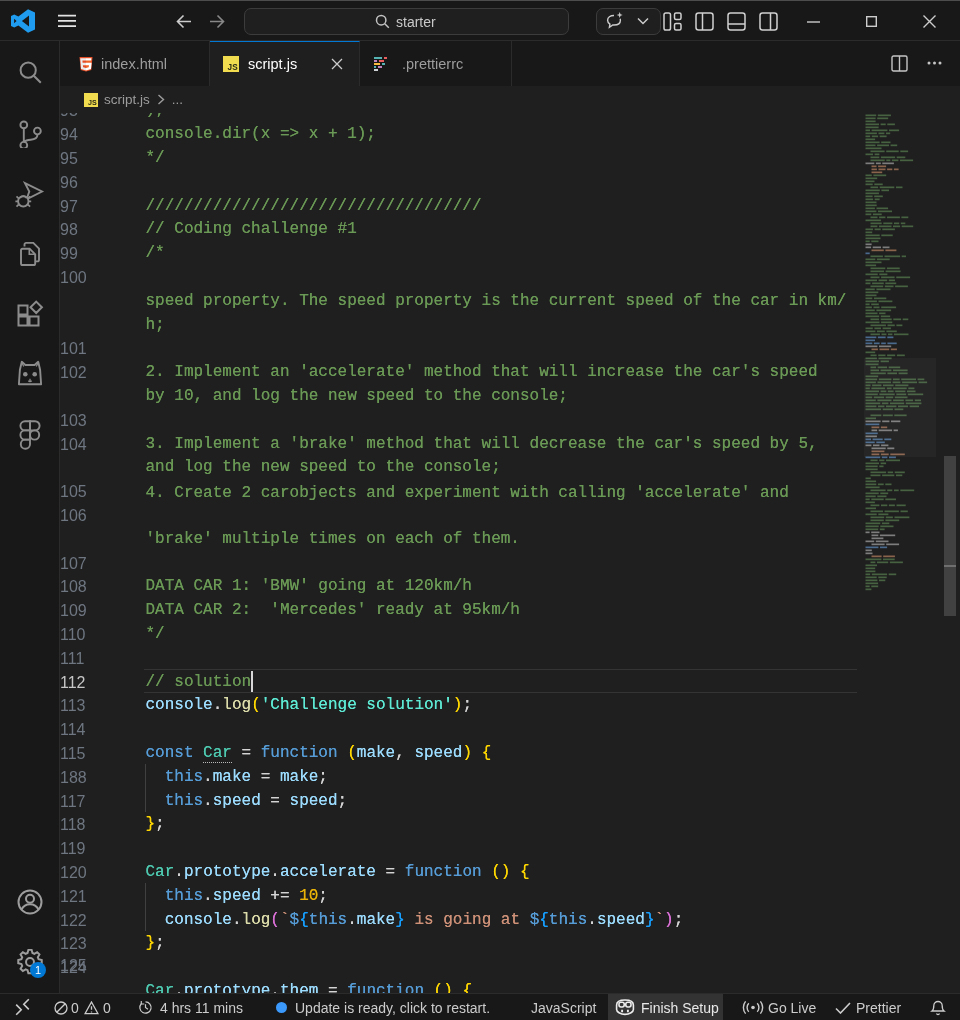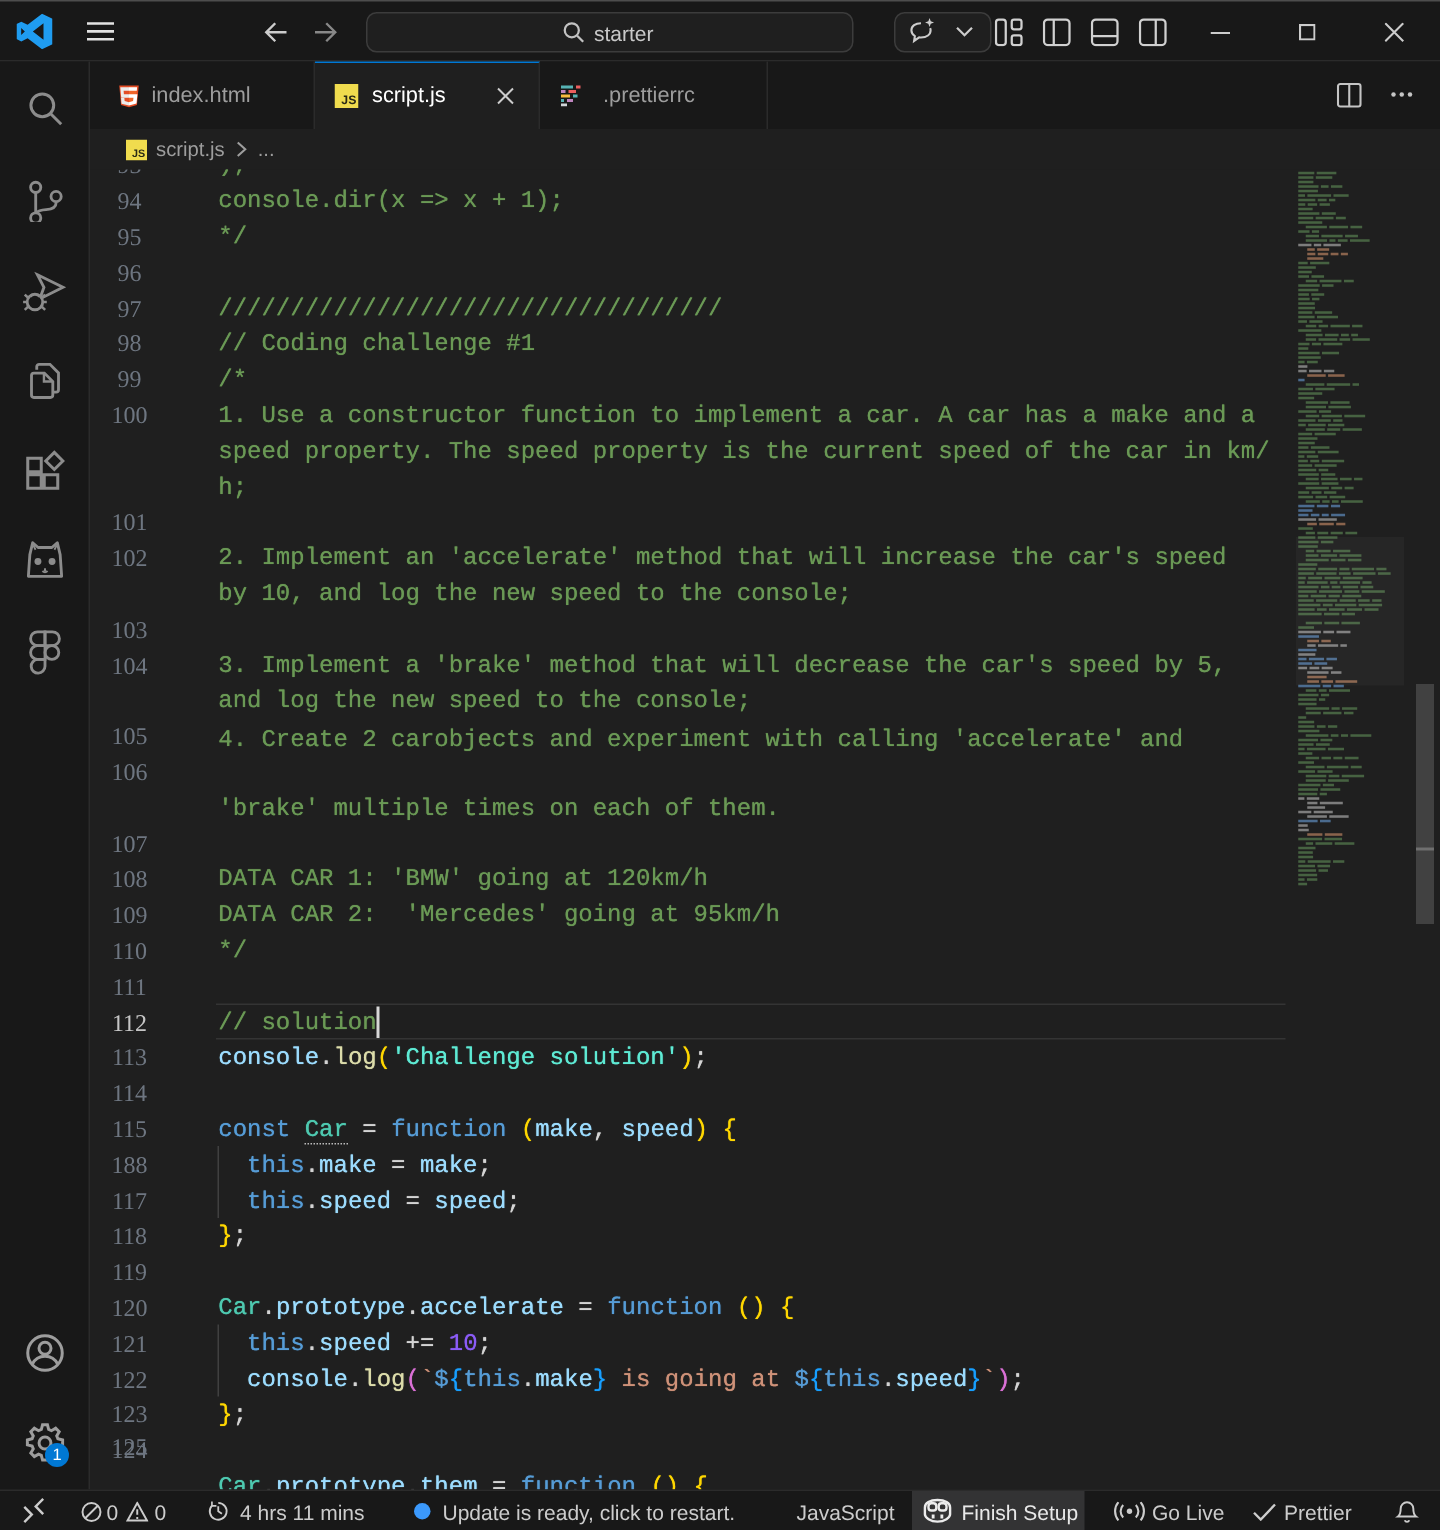--- a/index.html
+++ b/index.html
@@ -4,21 +4,21 @@
 html,body{width:960px;height:1020px;background:#1f1f1f;overflow:hidden;font-family:"Liberation Sans",sans-serif;}
 .abs{position:absolute}
 #titlebar{position:absolute;left:0;top:0;width:960px;height:41px;background:#181818;border-top:1px solid #4d4d4d;border-bottom:1px solid #2b2b2b}
 #actbar{position:absolute;left:0;top:41px;width:60px;height:952px;background:#181818;border-right:1px solid #2b2b2b}
 #tabs{position:absolute;left:60px;top:41px;width:900px;height:45px;background:#181818}
 .tab{position:absolute;top:0;height:45px;display:flex;align-items:center;font-size:14.5px;color:#9d9d9d;border-right:1px solid #2b2b2b}
 #breadcrumb{position:absolute;left:60px;top:86px;width:900px;height:27px;background:#1f1f1f;display:flex;align-items:center;color:#9d9d9d;font-size:13.5px}
 #editor{position:absolute;left:60px;top:113px;width:900px;height:880px;background:#1f1f1f;overflow:hidden}
 .cr{position:absolute;left:85.5px;height:23.8px;line-height:23.8px;white-space:pre;font-family:"Liberation Mono",monospace;font-size:16px;text-shadow:0 0 0.55px currentColor}
 .cr i{font-style:normal}
-.ln{position:absolute;left:0;width:52.7px;height:23.8px;line-height:23.8px;text-align:center;color:#6e7681;font-family:Liberation Serif, serif;font-size:16px}
+.ln{position:absolute;left:0;width:52.7px;height:23.8px;line-height:23.8px;text-align:left;color:#6e7681;font-family:Liberation Sans, sans-serif;font-size:16px}
 .lna{color:#c6c6c6}
 #statusbar{position:absolute;left:0;top:993px;width:960px;height:27px;background:#181818;border-top:1px solid #2b2b2b;color:#cccccc;font-size:14px}
 .sbi{position:absolute;top:0;height:27px;display:flex;align-items:center}
 svg{display:block}
 </style></head><body>
 
 <div id="titlebar">
  <svg class="abs" style="left:11px;top:8px" width="24" height="24" viewBox="0 0 100 100">
       <path fill="#1f9cf0" d="M70.9 99.3L30.8 68.7 13.4 77.5 0 70.6V29.4l13.4-6.8 17.4 8.7L70.9.7 100 14.6v70.8L70.9 99.3zM75 27.3L45.4 50 75 72.7V27.3zM13 59.6l10.2-9.6L13 40.4v19.2z"></path>
     </svg>
@@ -260,47 +260,46 @@
 <div class="ln" style="top:819.3px">123</div>
 <div class="ln" style="top:843.1px">124</div>
 <div class="ln" style="top:841px">125</div>
 <div class="cr" style="top:-13.7px"><i style="color:#6A9955">);</i></div>
 <div class="cr" style="top:10.1px"><i style="color:#6A9955">console.dir(x =&gt; x + 1);</i></div>
 <div class="cr" style="top:33.9px"><i style="color:#6A9955">*/</i></div>
 <div class="cr" style="top:57.7px"></div>
 <div class="cr" style="top:81.5px"><i style="color:#6A9955">///////////////////////////////////</i></div>
 <div class="cr" style="top:105.3px"><i style="color:#6A9955">// Coding challenge #1</i></div>
 <div class="cr" style="top:129.1px"><i style="color:#6A9955">/*</i></div>
-<div class="cr" style="top:152.9px"><i style="color:#6A9955">1. Use a constructor function to implement a car. A car has a make and a</i></div>
 <div class="cr" style="top:176.7px"><i style="color:#6A9955">speed property. The speed property is the current speed of the car in km/</i></div>
 <div class="cr" style="top:200.5px"><i style="color:#6A9955">h;</i></div>
 <div class="cr" style="top:224.3px"></div>
 <div class="cr" style="top:248.1px"><i style="color:#6A9955">2. Implement an 'accelerate' method that will increase the car's speed</i></div>
 <div class="cr" style="top:271.9px"><i style="color:#6A9955">by 10, and log the new speed to the console;</i></div>
 <div class="cr" style="top:295.7px"></div>
 <div class="cr" style="top:319.5px"><i style="color:#6A9955">3. Implement a 'brake' method that will decrease the car's speed by 5,</i></div>
 <div class="cr" style="top:343.3px"><i style="color:#6A9955">and log the new speed to the console;</i></div>
 <div class="cr" style="top:367.1px"></div>
 <div class="cr" style="top:369px"><i style="color:#6A9955">4. Create 2 carobjects and experiment with calling 'accelerate' and</i></div>
 <div class="cr" style="top:414.7px"><i style="color:#6A9955">'brake' multiple times on each of them.</i></div>
 <div class="cr" style="top:438.5px"></div>
 <div class="cr" style="top:462.3px"><i style="color:#6A9955">DATA CAR 1: 'BMW' going at 120km/h</i></div>
-<div class="cr" style="top:486.1px"><i style="color:#6A9955">DATA CAR 2:  'Mercedes' going at 95km/h</i></div>
+<div class="cr" style="top:486.1px"><i style="color:#6A9955">DATA CAR 2:  'Mercedes' ready at 95km/h</i></div>
 <div class="cr" style="top:509.9px"><i style="color:#6A9955">*/</i></div>
 <div class="cr" style="top:533.7px"></div>
 <div class="cr" style="top:557.5px"><i style="color:#6A9955">// solution</i></div>
 <div class="cr" style="top:581.3px"><i style="color:#9CDCFE">console</i><i style="color:#D4D4D4">.</i><i style="color:#DCDCAA">log</i><i style="color:#FFD700">(</i><i style="color:#5eead4">'Challenge solution'</i><i style="color:#FFD700">)</i><i style="color:#D4D4D4">;</i></div>
 <div class="cr" style="top:605.1px"></div>
 <div class="cr" style="top:628.9px"><i style="color:#569CD6">const </i><i style="color:#4EC9B0;border-bottom:1.5px dotted #bbbbbb">Car</i><i style="color:#D4D4D4"> </i><i style="color:#D4D4D4">=</i><i style="color:#D4D4D4"> </i><i style="color:#569CD6">function </i><i style="color:#FFD700">(</i><i style="color:#9CDCFE">make</i><i style="color:#D4D4D4">,</i><i style="color:#D4D4D4"> </i><i style="color:#9CDCFE">speed</i><i style="color:#FFD700">)</i><i style="color:#D4D4D4"> </i><i style="color:#FFD700">{</i></div>
 <div class="cr" style="top:652.7px"><i style="color:#D4D4D4">  </i><i style="color:#569CD6">this</i><i style="color:#D4D4D4">.</i><i style="color:#9CDCFE">make</i><i style="color:#D4D4D4"> = </i><i style="color:#9CDCFE">make</i><i style="color:#D4D4D4">;</i></div>
 <div class="cr" style="top:676.5px"><i style="color:#D4D4D4">  </i><i style="color:#569CD6">this</i><i style="color:#D4D4D4">.</i><i style="color:#9CDCFE">speed</i><i style="color:#D4D4D4"> = </i><i style="color:#9CDCFE">speed</i><i style="color:#D4D4D4">;</i></div>
 <div class="cr" style="top:700.3px"><i style="color:#FFD700">}</i><i style="color:#D4D4D4">;</i></div>
 <div class="cr" style="top:724.1px"></div>
 <div class="cr" style="top:747.9px"><i style="color:#4EC9B0">Car</i><i style="color:#D4D4D4">.</i><i style="color:#9CDCFE">prototype</i><i style="color:#D4D4D4">.</i><i style="color:#9CDCFE">accelerate</i><i style="color:#D4D4D4"> = </i><i style="color:#569CD6">function </i><i style="color:#FFD700">()</i><i style="color:#D4D4D4"> </i><i style="color:#FFD700">{</i></div>
-<div class="cr" style="top:771.7px"><i style="color:#D4D4D4">  </i><i style="color:#569CD6">this</i><i style="color:#D4D4D4">.</i><i style="color:#9CDCFE">speed</i><i style="color:#D4D4D4"> </i><i style="color:#D4D4D4">+=</i><i style="color:#D4D4D4"> </i><i style="color:#8b5cf6">10</i><i style="color:#D4D4D4">;</i></div>
+<div class="cr" style="top:771.7px"><i style="color:#D4D4D4">  </i><i style="color:#569CD6">this</i><i style="color:#D4D4D4">.</i><i style="color:#9CDCFE">speed</i><i style="color:#D4D4D4"> </i><i style="color:#D4D4D4">+=</i><i style="color:#D4D4D4"> </i><i style="color:#eab308">10</i><i style="color:#D4D4D4">;</i></div>
 <div class="cr" style="top:795.5px"><i style="color:#D4D4D4">  </i><i style="color:#9CDCFE">console</i><i style="color:#D4D4D4">.</i><i style="color:#DCDCAA">log</i><i style="color:#DA70D6">(</i><i style="color:#CE9178">`</i><i style="color:#569CD6">$</i><i style="color:#179FFF">{</i><i style="color:#569CD6">this</i><i style="color:#D4D4D4">.</i><i style="color:#9CDCFE">make</i><i style="color:#179FFF">}</i><i style="color:#CE9178"> is going at </i><i style="color:#569CD6">$</i><i style="color:#179FFF">{</i><i style="color:#569CD6">this</i><i style="color:#D4D4D4">.</i><i style="color:#9CDCFE">speed</i><i style="color:#179FFF">}</i><i style="color:#CE9178">`</i><i style="color:#DA70D6">)</i><i style="color:#D4D4D4">;</i></div>
 <div class="cr" style="top:819.3px"><i style="color:#FFD700">}</i><i style="color:#D4D4D4">;</i></div>
 <div class="cr" style="top:843.1px"></div>
 <div class="cr" style="top:866.9px"><i style="color:#4EC9B0">Car</i><i style="color:#D4D4D4">.</i><i style="color:#9CDCFE">prototype</i><i style="color:#D4D4D4">.</i><i style="color:#9CDCFE">them</i><i style="color:#D4D4D4"> = </i><i style="color:#569CD6">function </i><i style="color:#FFD700">()</i><i style="color:#D4D4D4"> </i><i style="color:#FFD700">{</i></div>
  <div class="abs" style="left:190.8px;top:557.5px;width:2px;height:21px;background:#d7d7d7"></div>
 <svg width="72" height="880" style="position:absolute;left:804px;top:0">
       <rect x="1.5" y="1.5" width="10.7" height="1.7" fill="#4e6e48" opacity="0.85"></rect>
       <rect x="13.8" y="1.5" width="13.1" height="1.7" fill="#4e6e48" opacity="0.85"></rect>
       <rect x="1.5" y="4.5" width="10.1" height="1.7" fill="#4e6e48" opacity="0.85"></rect>
       <rect x="13.2" y="4.5" width="11.0" height="1.7" fill="#4e6e48" opacity="0.85"></rect>

